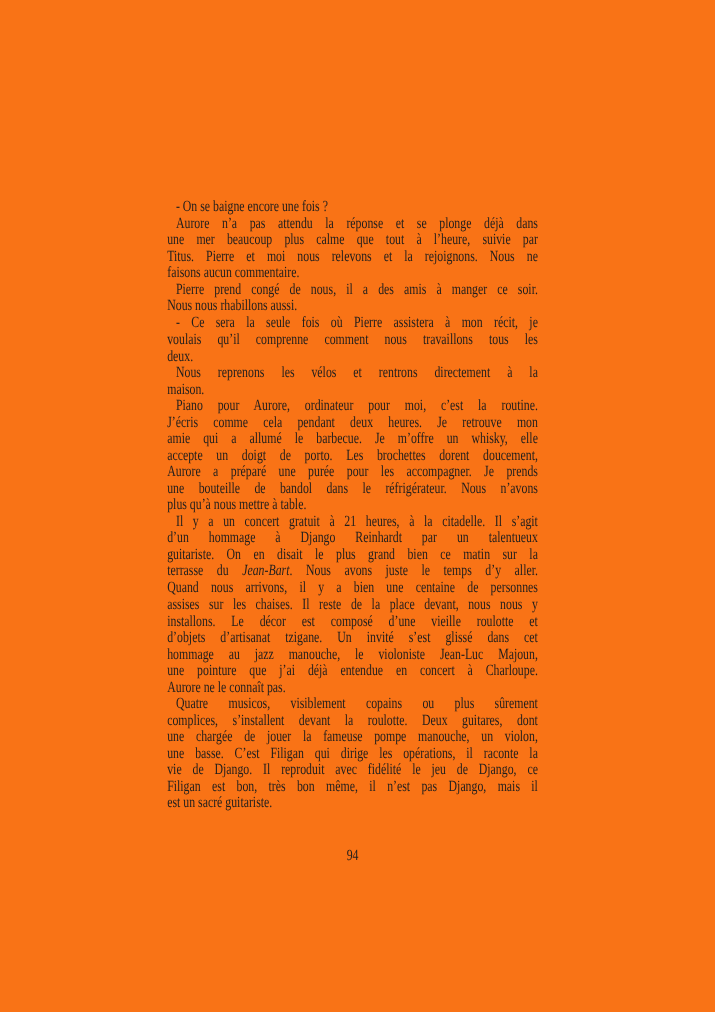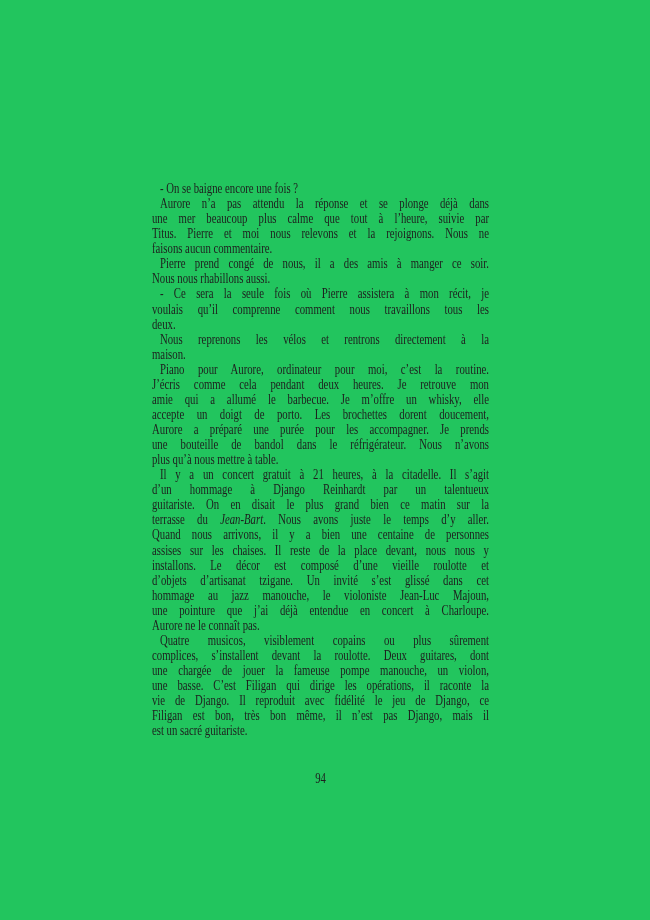--- a/index.html
+++ b/index.html
@@ -4,21 +4,21 @@
 <style>
   html, body {
     margin: 0;
     padding: 0;
     background: #ffffff;
   }
   .book-page {
     position: relative;
     width: 650px;
     height: 920px;
-    background: #22c55e;
+    background: #f97316;
     overflow: hidden;
     font-family: "Liberation Serif", "DejaVu Serif", serif;
     color: #1e1e1e;
   }
   
   .text-block {
     position: absolute;
     left: 152px;
     top: 181px;
     width: 445px;

